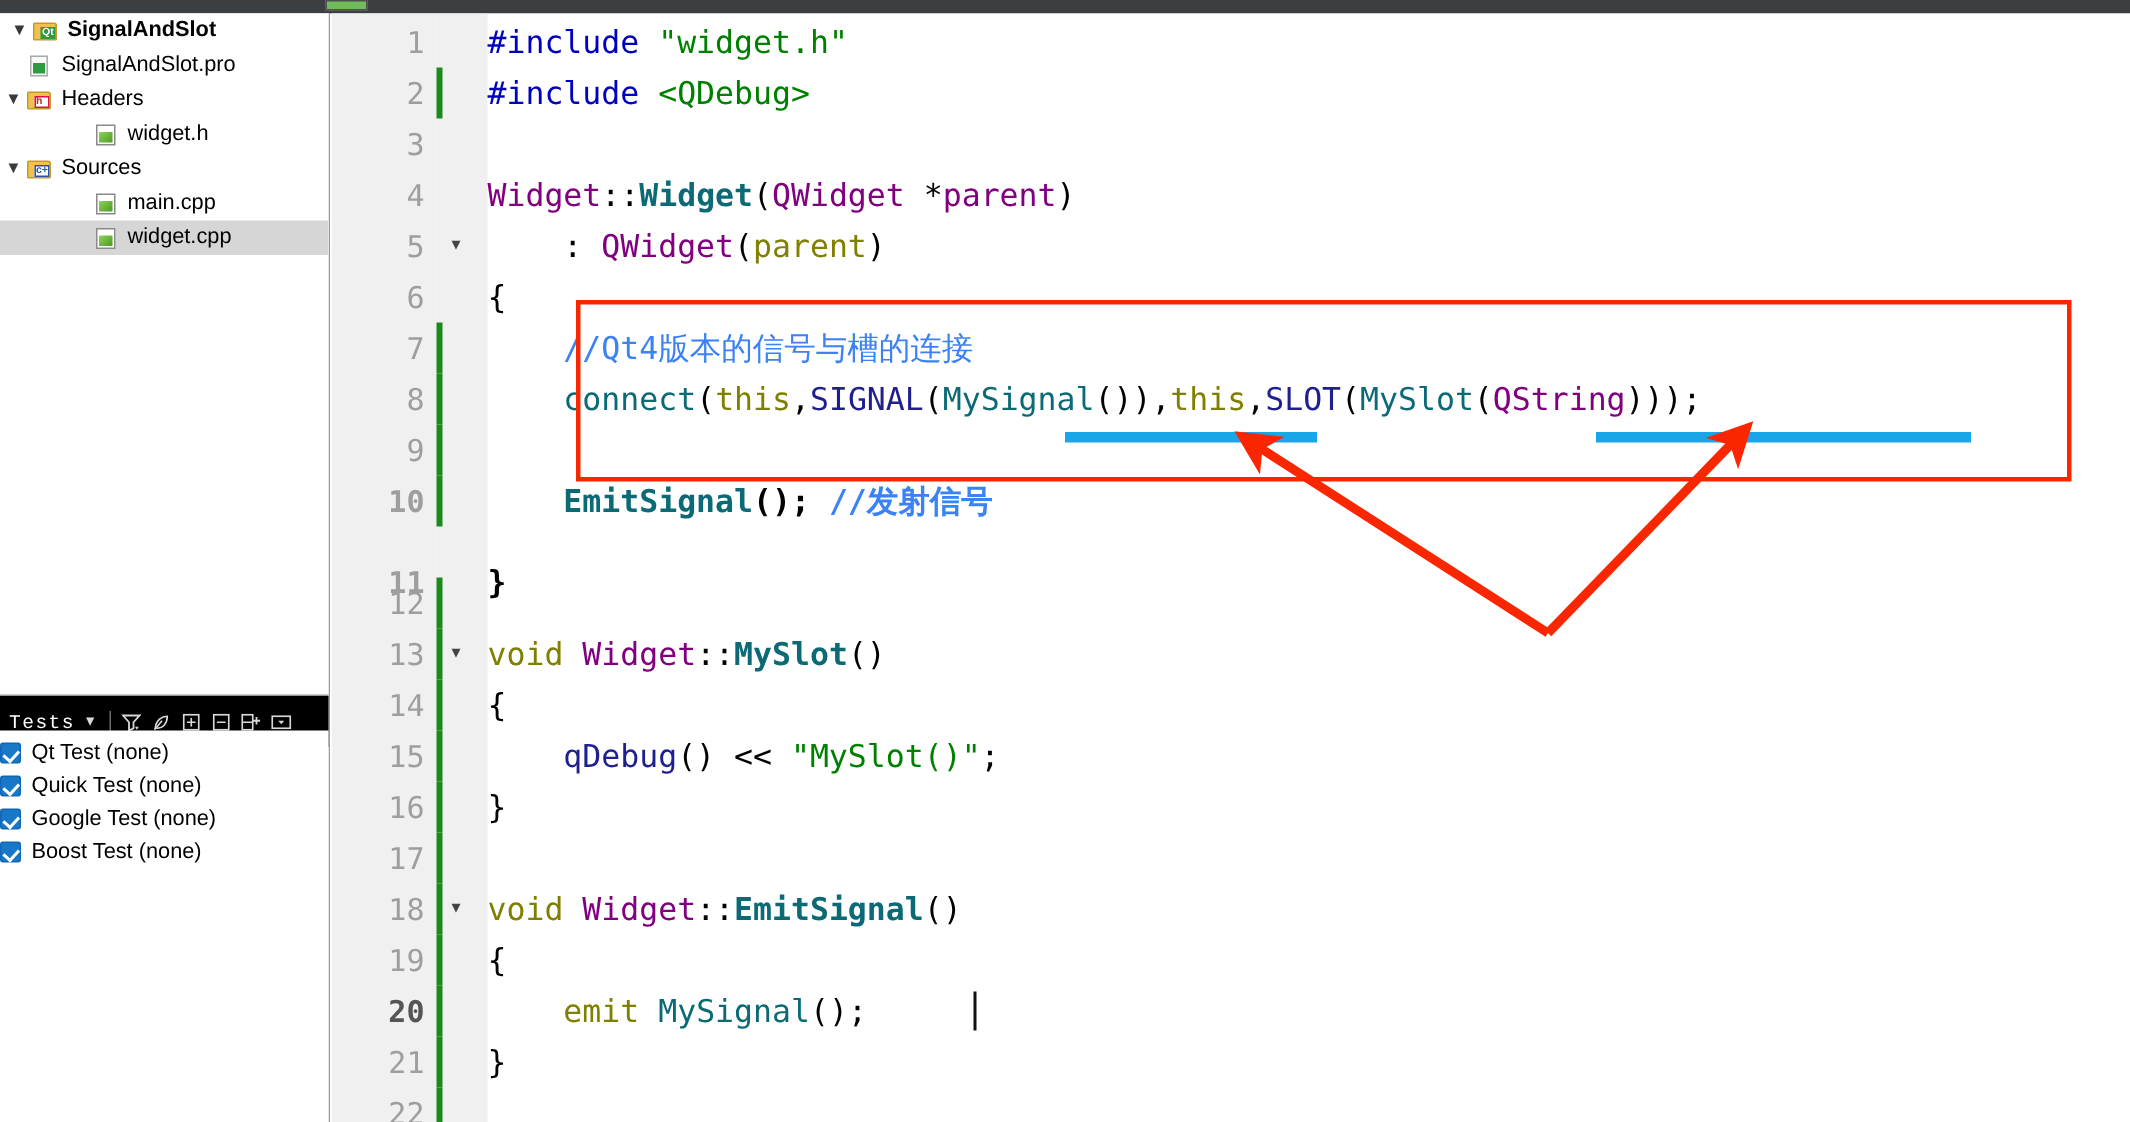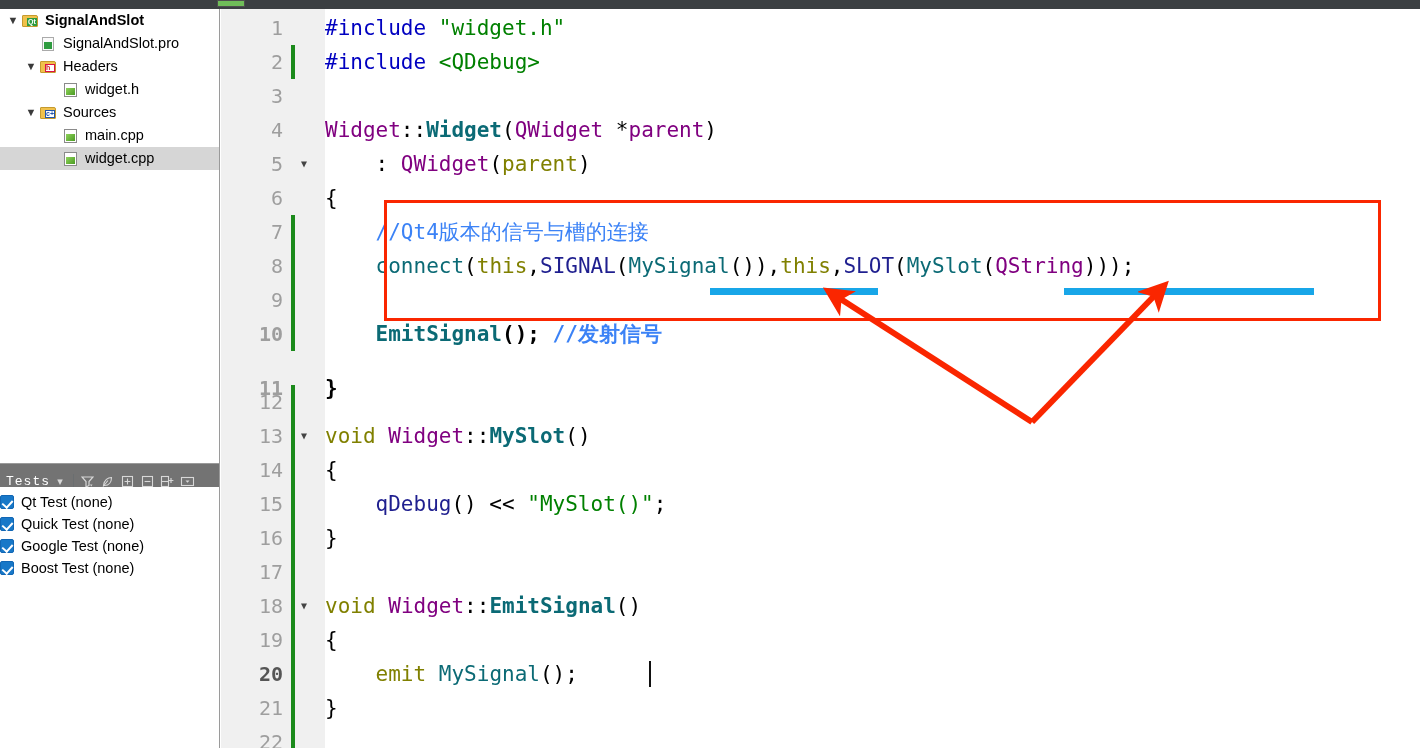--- a/index.html
+++ b/index.html
@@ -115,28 +115,28 @@
   }
   .ico-src::after {
     content:""; position:absolute; left:4px; top:6px;
     width:9px; height:7px;
     background: linear-gradient(135deg,#8fd35a 0%,#4b9b24 100%);
   }
   .tree-label { line-height: 23px; }
   .bold { font-weight: bold; }
 
   .ind-0 { padding-left: 4px; }
-  .ind-1 { padding-left: 22px; }
+  .ind-1 { }
   .ind-2 { padding-left: 44px; }
 
   
   .tests-toolbar {
     position: absolute; left: 0; top: 455px;
     width: 219px; height: 34px;
-    background: #737373;
+    background: #000000;
     display: flex; align-items: center;
     box-sizing: border-box;
   }
   .tests-title {
     color: #ffffff;
     font-family: "Liberation Mono", monospace;
     font-size: 13px;
     padding-left: 6px;
     letter-spacing: 1px;
   }

